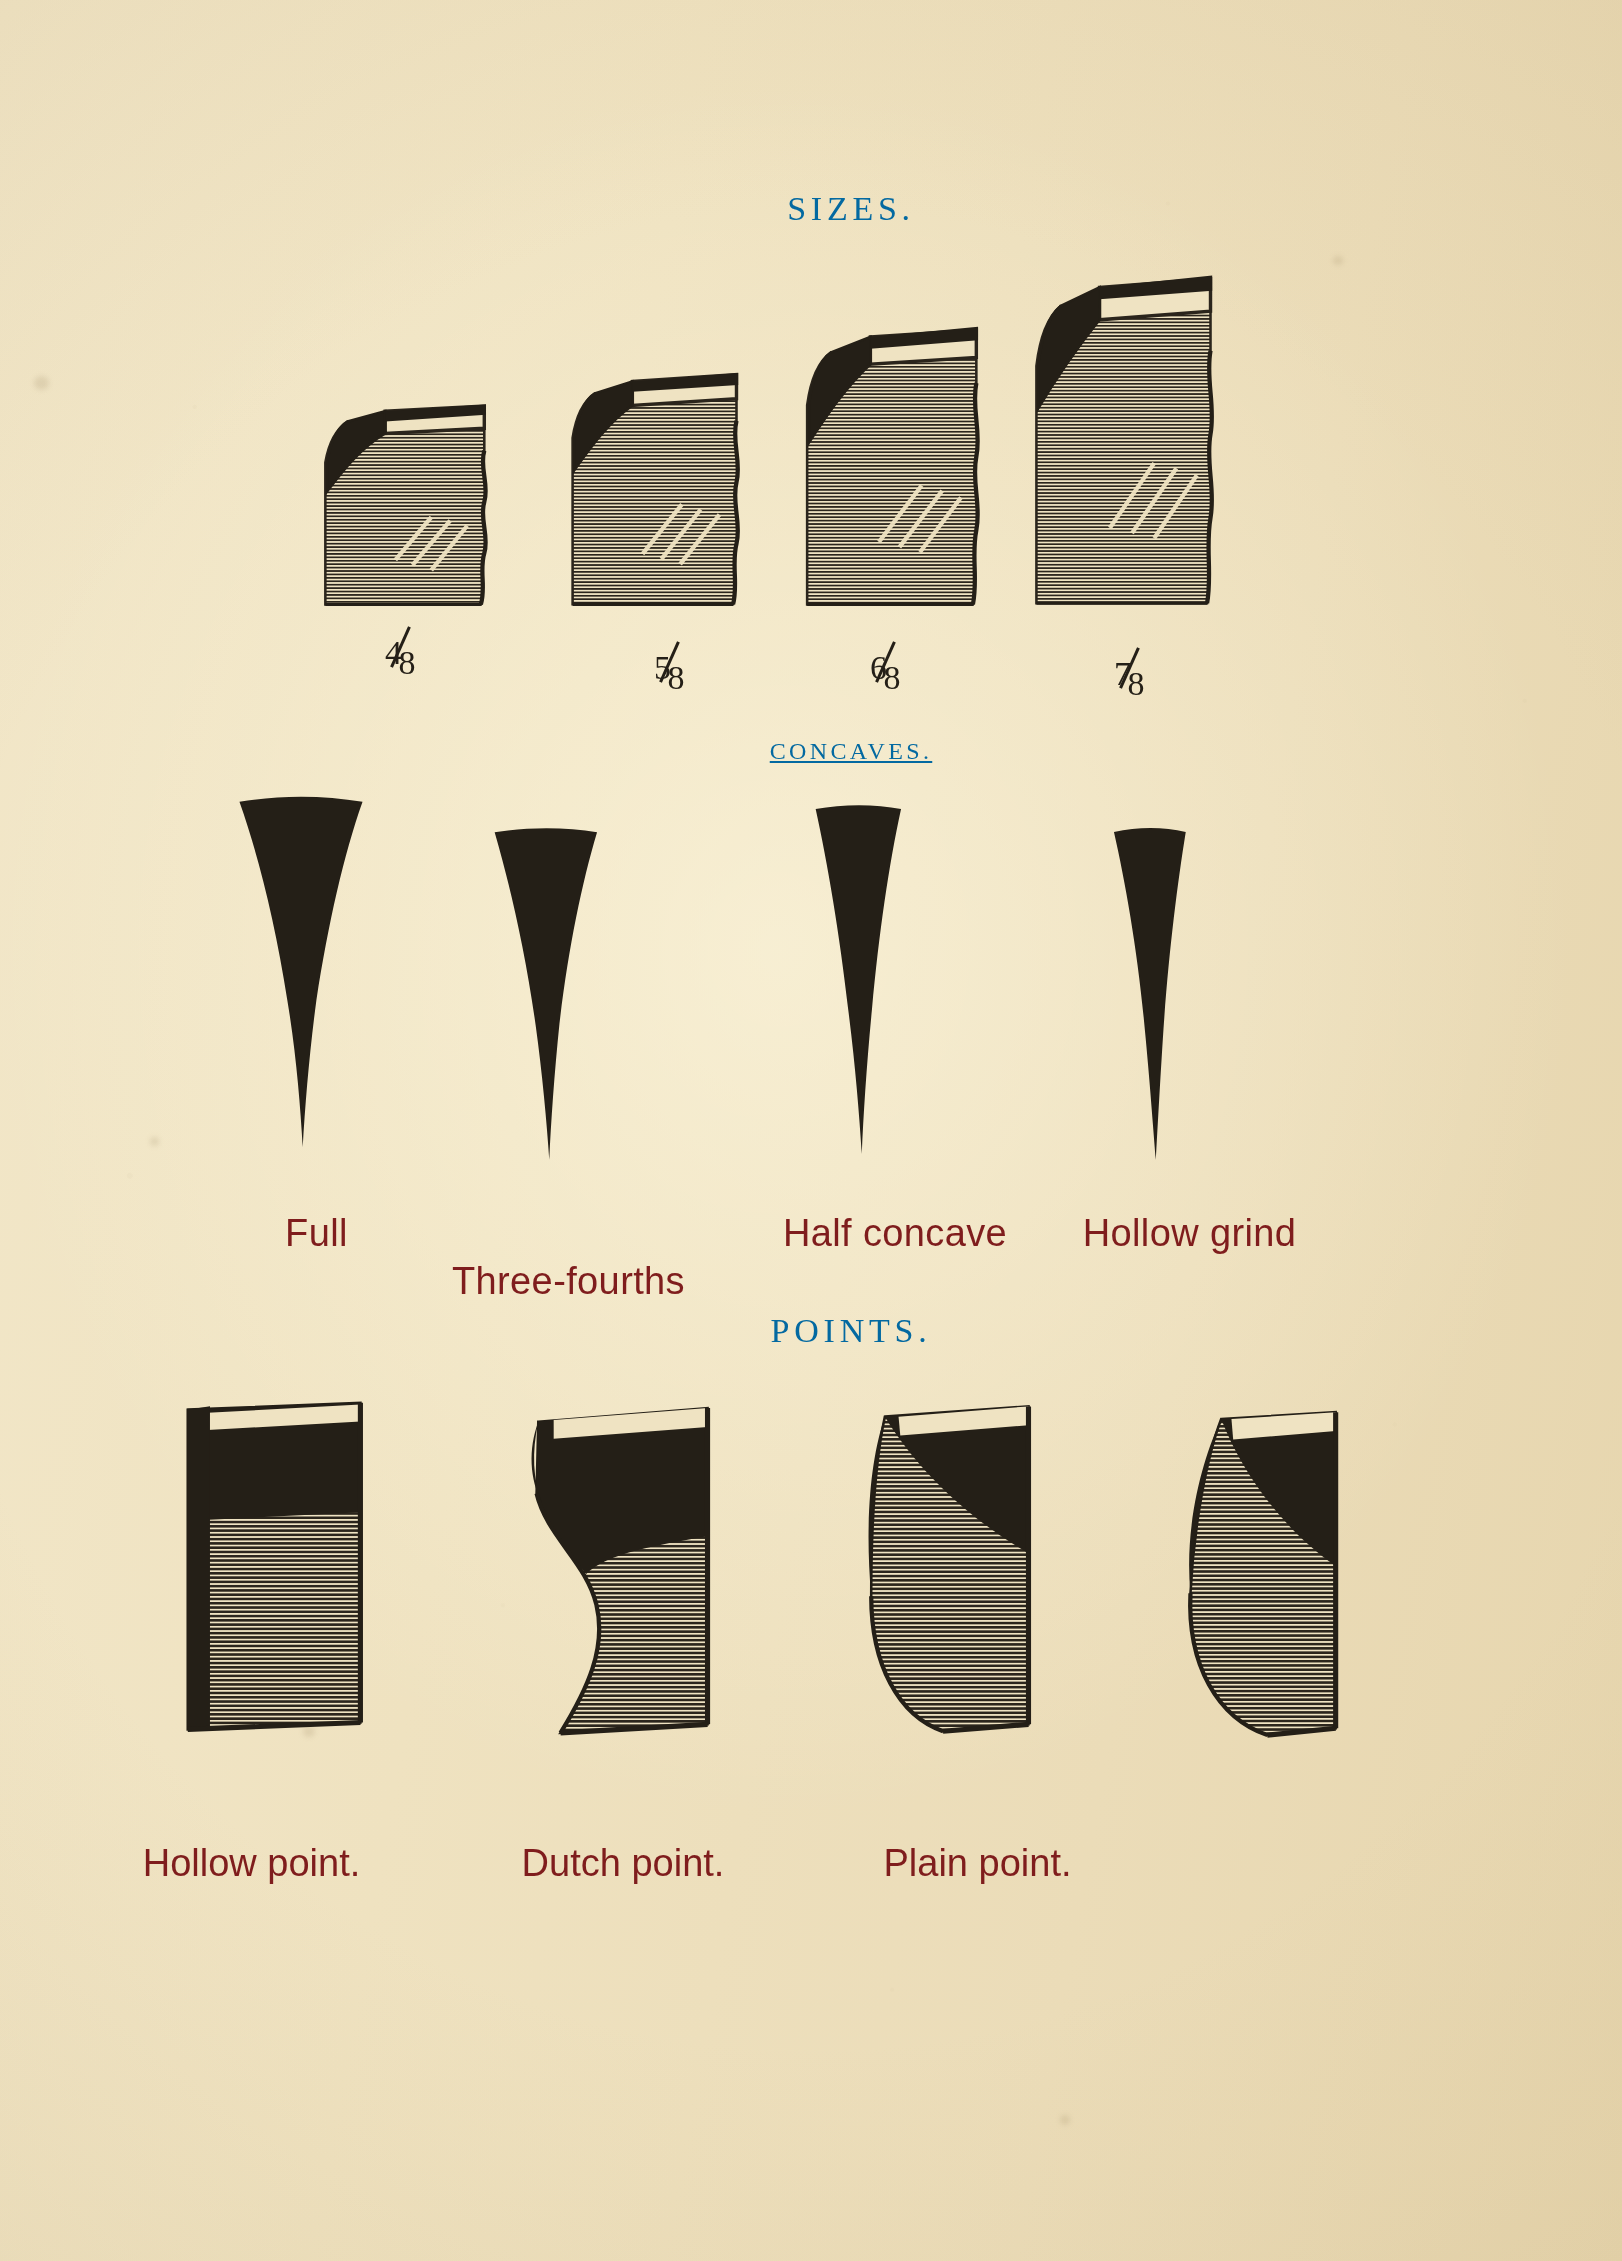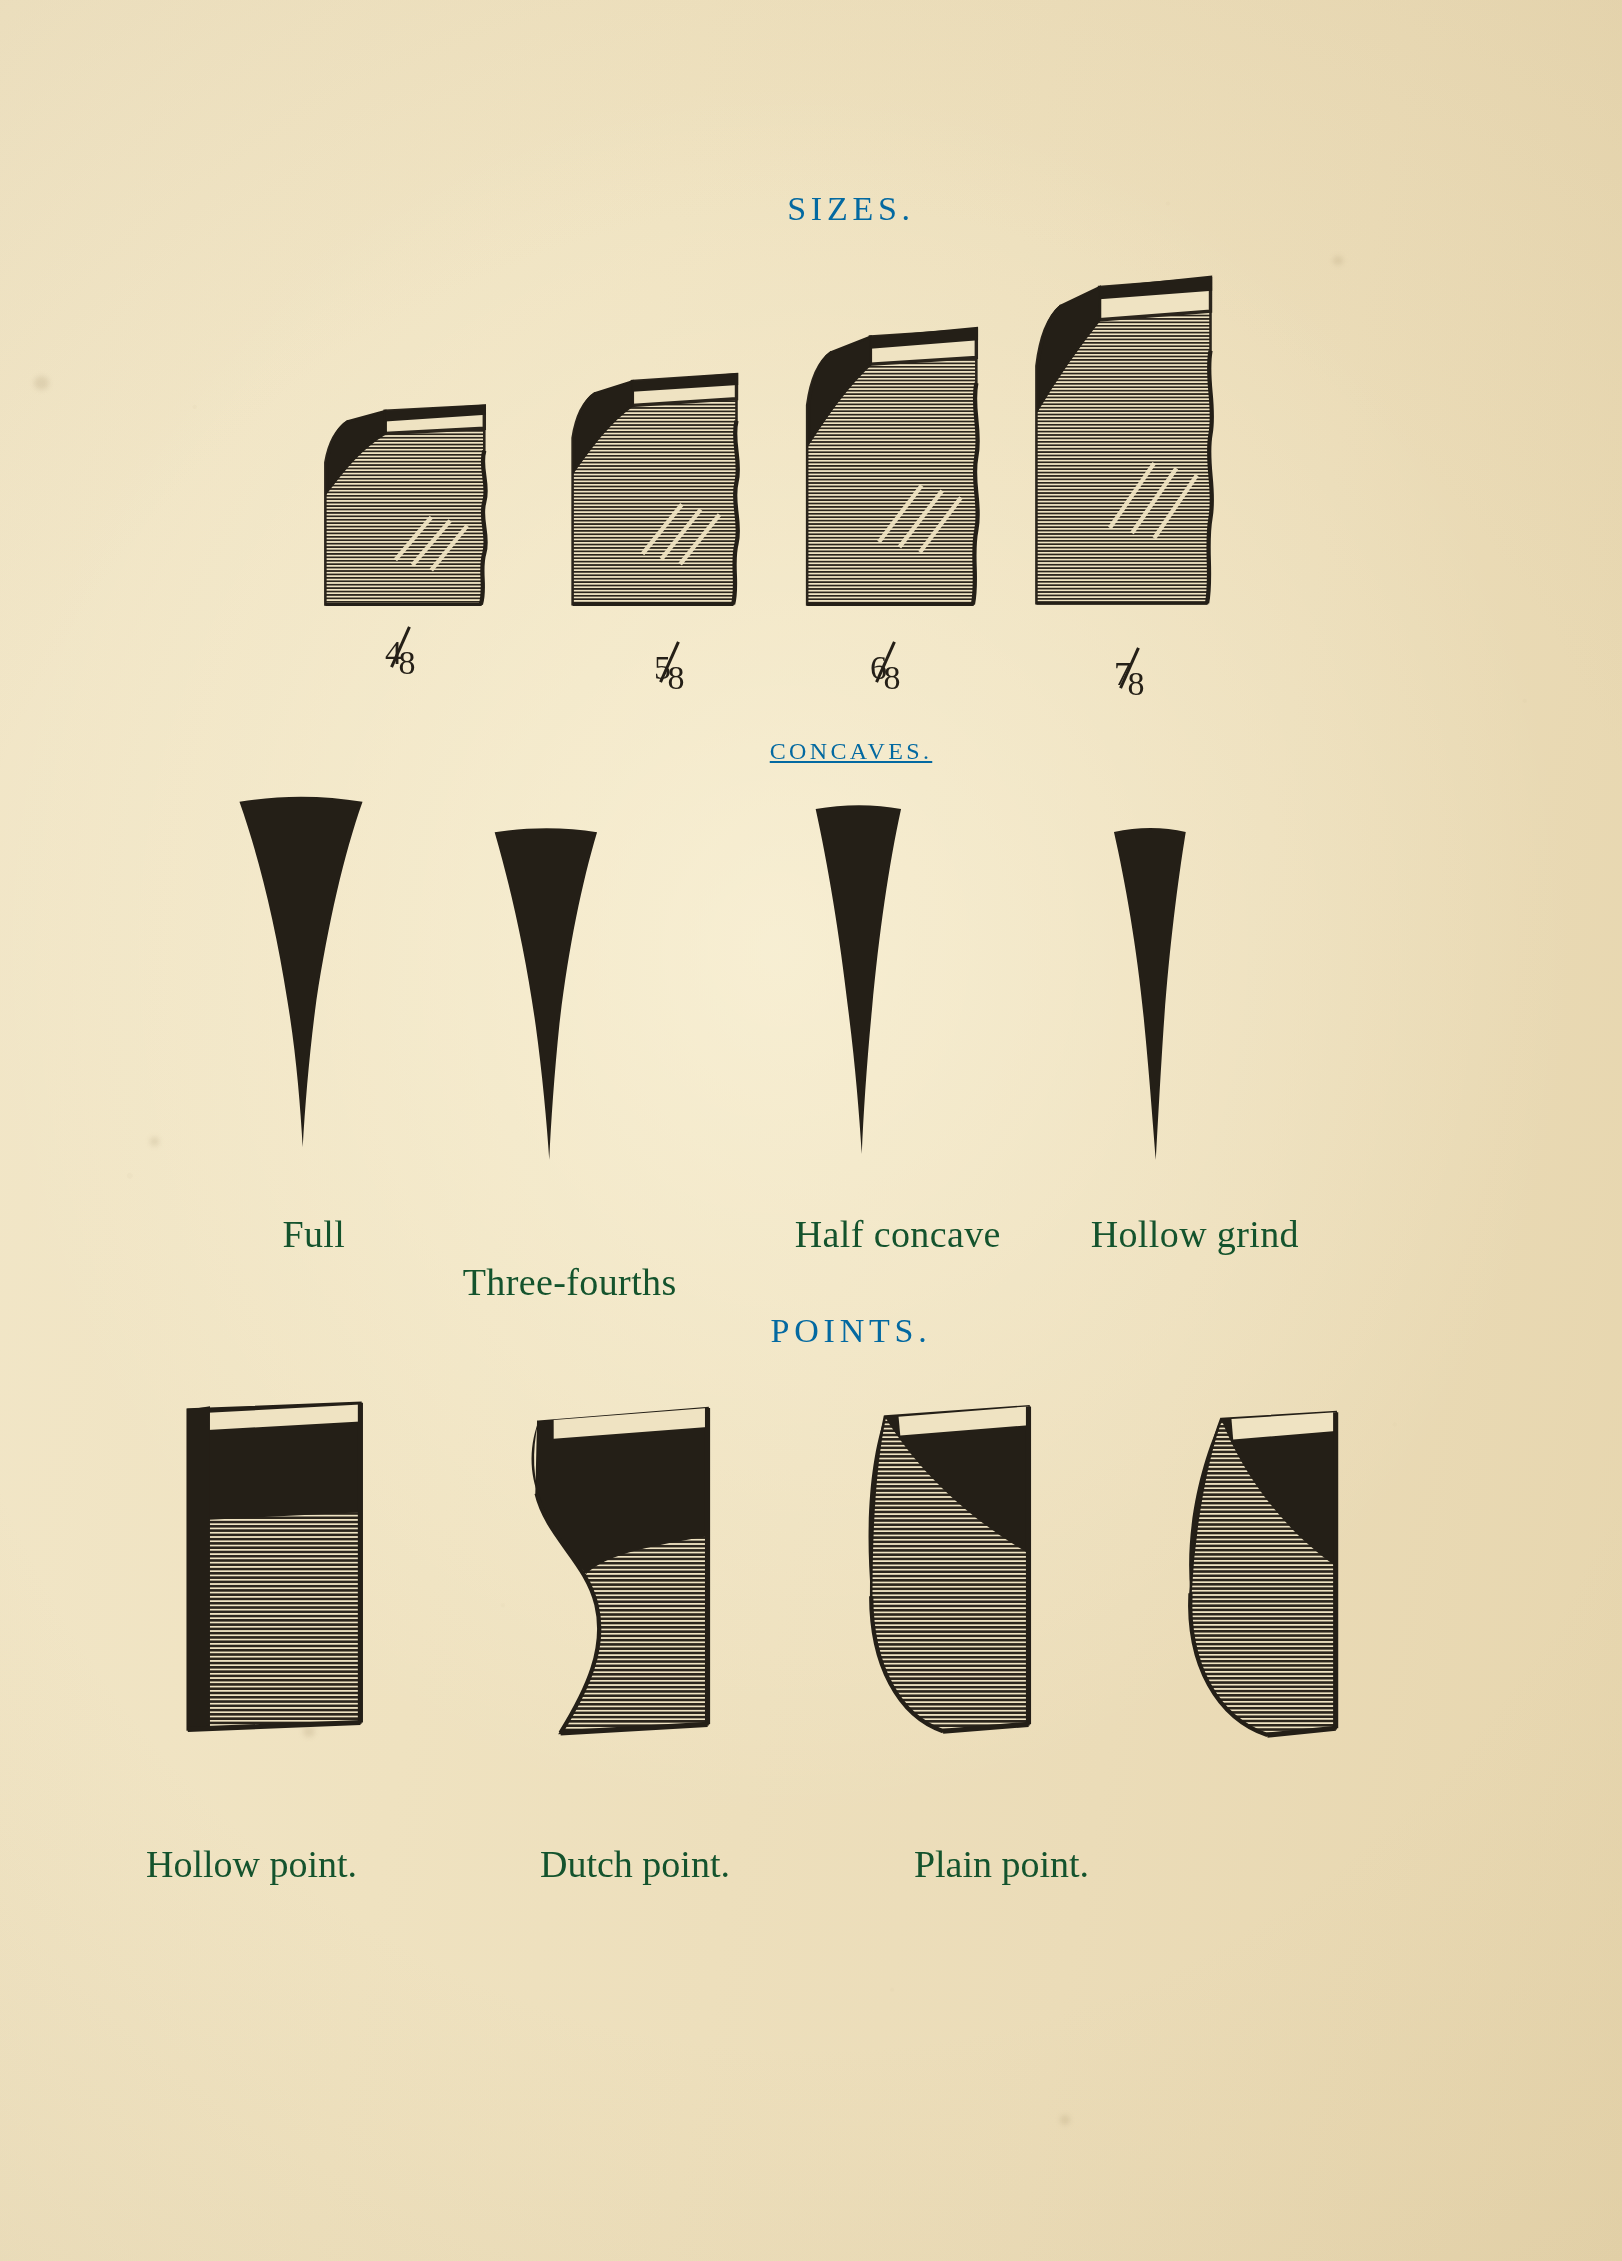--- a/index.html
+++ b/index.html
@@ -62,23 +62,22 @@
     padding-left: 40px;
   }
   #heading-sizes { top: 190px; font-size: 34px; }
   #heading-concaves { top: 738px; font-size: 24px; text-decoration: underline; }
   #heading-points { top: 1312px; font-size: 34px; }
 
   
   .caption-row {
     position: absolute;
     display: flex;
-    color: #14532d;
-    font-family: Liberation Serif, serif;
-    gap: 12px;
+    color: #7f1d1d;
+    font-family: Liberation Sans, sans-serif;
   }
   #concave-captions {
     top: 1212px;
     left: 231px;
     width: 1094px;
     font-size: 38px;
     letter-spacing: 0.01em;
   }
   #concave-captions .cap { text-align: center; white-space: nowrap; }
   #concave-captions .cap:nth-child(1) { width: 171px; }

